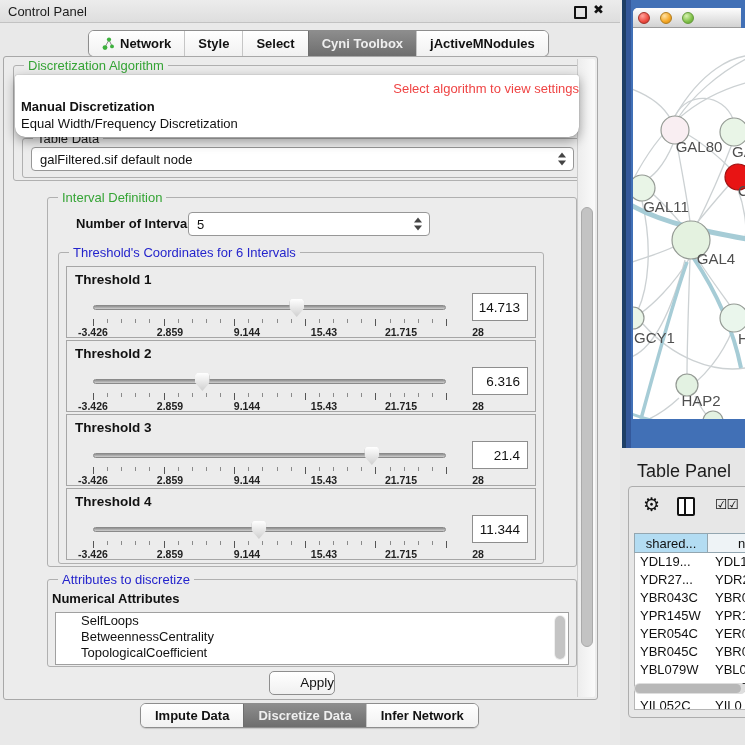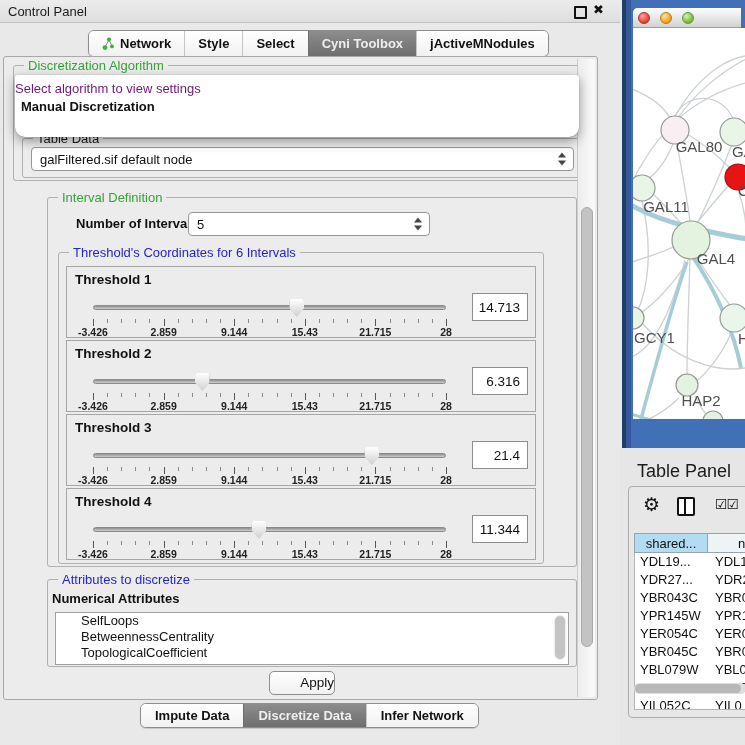--- a/index.html
+++ b/index.html
@@ -39,38 +39,38 @@
          line-height:23px;padding-left:8px;box-sizing:border-box;}
   .combo.focus{box-shadow:0 0 0 3px rgba(106,169,232,.85);}
   .spinner{position:absolute;right:6px;top:50%;transform:translateY(-50%);width:9px;height:13px;}
   .spinner::before{content:"";position:absolute;left:0;top:0;
       border-left:4.5px solid transparent;border-right:4.5px solid transparent;border-bottom:5px solid #444;}
   .spinner::after{content:"";position:absolute;left:0;bottom:0;
       border-left:4.5px solid transparent;border-right:4.5px solid transparent;border-top:5px solid #444;}
   
   .popup{position:absolute;left:11px;top:18px;width:564px;height:62px;background:#fff;z-index:6;
          border-radius:2px 2px 10px 10px;box-shadow:0 4px 12px rgba(0,0,0,.38),0 0 1px rgba(0,0,0,.4);}
-  .popup .hint{position:absolute;top:6px;left:0;width:100%;text-align:left;color:#701a75;}
+  .popup .hint{position:absolute;top:6px;left:0;width:100%;text-align:right;color:#ef4444;}
   .popup .opt{position:absolute;left:2px;white-space:nowrap;padding:0 4px;}
   .popup .opt.sel{font-weight:bold;}
   
   .tpanel{position:absolute;left:7px;width:468px;height:70px;border:1px solid #a6a6a6;background:#ececec;}
   .tpanel .tlabel{position:absolute;left:8px;top:5px;font-weight:bold;font-size:13.5px;}
   .slider{position:absolute;left:26px;top:32px;width:353px;height:36px;}
   .slider .track{position:absolute;left:0;top:6px;width:100%;height:5px;border-radius:3px;
                  background:linear-gradient(#8f8f8f,#cfcfcf);border:1px solid #8a8a8a;box-sizing:border-box;}
   .slider .thumb{position:absolute;top:0;width:15px;height:18px;transform:translateX(-50%);
                  background:linear-gradient(#ffffff,#cfcfcf);
                  clip-path:polygon(15% 0,85% 0,100% 15%,100% 52%,50% 100%,0 52%,0 15%);
                  filter:drop-shadow(0 0 1px #777);}
   .slider .ticks{position:absolute;left:0;top:20px;width:354px;height:7px;
       background-image:repeating-linear-gradient(to right,#555 0 1px,transparent 1px 70.6px),
                        repeating-linear-gradient(to right,#8a8a8a 0 1px,transparent 1px 14.12px);
       background-size:100% 7px,100% 4px;background-repeat:no-repeat;}
-  .slider .ticklabels{position:absolute;left:0;top:27px;width:353px;height:12px;}
+  .slider .ticklabels{position:absolute;left:0;top:27px;width:353px;height:12px;padding-left:32px;}
   .slider .ticklabels span{position:absolute;transform:translateX(-50%);font-size:10.5px;font-weight:bold;color:#222;white-space:nowrap;}
   .value-box{position:absolute;left:405px;top:26px;width:56px;height:28px;background:#fff;border:1px solid #8e8e8e;
              line-height:28px;text-align:right;padding-right:7px;box-sizing:border-box;font-size:13.5px;}
   
   .listbox{position:absolute;left:7px;top:32px;width:512px;height:51px;background:#fff;border:1px solid #a0a0a0;overflow:hidden;}
   .listbox .item{padding-left:25px;line-height:16px;font-size:13px;}
   .list-scroll{position:absolute;right:2px;top:2px;width:12px;height:45px;background:#efefef;border-radius:6px;}
   .list-scroll .lthumb{position:absolute;left:1px;top:1px;width:10px;height:43px;background:#c4c4c4;border-radius:6px;}
   .apply-btn{position:absolute;left:265px;top:614px;width:64px;height:22px;background:linear-gradient(#ffffff,#f0f0f0);
              border:1px solid #8e8e8e;border-radius:5px;text-align:right;line-height:21px;font-size:13.5px;}
@@ -157,20 +157,21 @@
         <div class="combo" style="left:8px;top:8px;width:543px;">
           <span>galFiltered.sif default node</span>
           <span class="spinner"></span>
         </div>
       </div>
     </div>
 
     <div class="popup">
       <div class="hint">Select algorithm to view settings</div>
       <div class="opt sel" style="top:24px;">Manual Discretization</div>
+      <div class="opt" style="top:41px;">Equal Width/Frequency Discretization</div>
     </div>
 
     <div class="group" style="left:43px;top:140px;width:528px;height:368px;">
       <span class="group-title gt-green">Interval Definition</span>
       <span style="position:absolute;left:28px;top:18px;font-weight:bold;">Number of Intervals</span>
       <div class="combo" style="left:140px;top:14px;width:242px;">
         <span>5</span>
         <span class="spinner"></span>
       </div>
 

